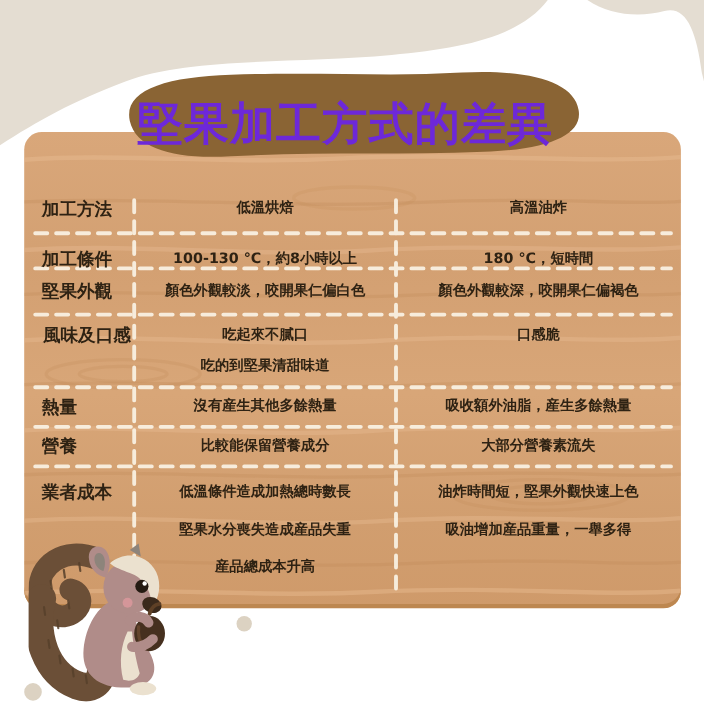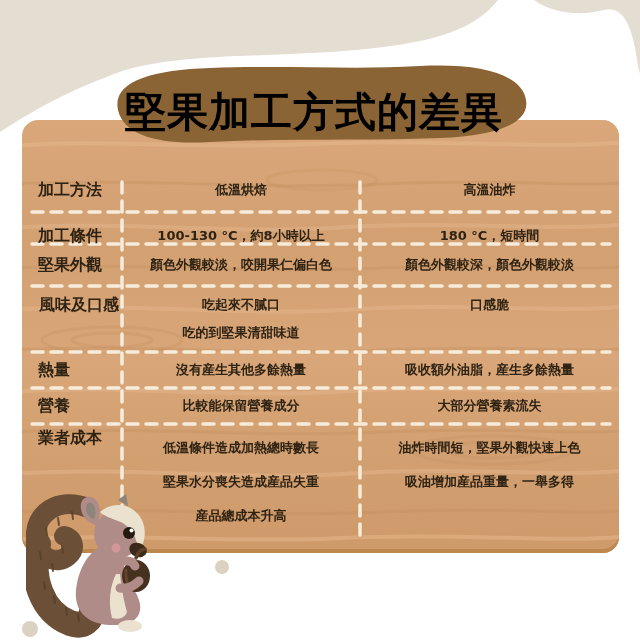--- a/index.html
+++ b/index.html
@@ -33,21 +33,21 @@
     align-items:flex-start;text-align:left;padding-left:16px;font-size:16px;
     box-sizing:border-box;
   }
   .line{height:20px;display:flex;align-items:center;justify-content:center;white-space:nowrap;}
 
   
   #title-banner{position:absolute;left:88px;top:58px;width:452px;height:96px;z-index:3;}
   #page-title{
     position:absolute;left:88px;top:85px;width:452px;z-index:4;
     text-align:center;font-size:41px;font-weight:800;letter-spacing:1px;
-    color:#000000;
+    color:#6d28d9;
   }
 
   
   #squirrel{position:absolute;left:26px;top:492px;z-index:5;}
 </style>
 </head>
 <body>
 
 <div id="stage">
 
@@ -105,21 +105,21 @@
           <div class="cell">
             <div class="line">180 °C，短時間</div>
           </div>
         </div>
         <div class="row" style="top: 124px; height: 42px;">
           <div class="cell label">堅果外觀</div>
           <div class="cell">
             <div class="line">顏色外觀較淡，咬開果仁偏白色</div>
           </div>
           <div class="cell">
-            <div class="line">顏色外觀較深，顏色外觀較淡</div>
+            <div class="line">顏色外觀較深，咬開果仁偏褐色</div>
           </div>
         </div>
         <div class="row" style="top: 166px; height: 66px;">
           <div class="cell label" style="justify-content: flex-start; padding-top: 8.66667px; padding-left: 17px;">風味及口感</div>
           <div class="cell" style="justify-content: flex-start; padding-top: 8.66667px;">
             <div class="line" style="margin-bottom: 8.66667px;">吃起來不膩口</div>
             <div class="line" style="margin-bottom: 8.66667px;">吃的到堅果清甜味道</div>
           </div>
           <div class="cell" style="justify-content: flex-start; padding-top: 8.66667px;">
             <div class="line" style="margin-bottom: 8.66667px;">口感脆</div>
@@ -137,21 +137,21 @@
         <div class="row" style="top: 268px; height: 36px;">
           <div class="cell label">營養</div>
           <div class="cell">
             <div class="line">比較能保留營養成分</div>
           </div>
           <div class="cell">
             <div class="line">大部分營養素流失</div>
           </div>
         </div>
         <div class="row" style="top: 304px; height: 116px;">
-          <div class="cell label" style="justify-content: flex-start; padding-top: 4px;">業者成本</div>
+          <div class="cell label" style="justify-content: flex-start; padding-top: 14px;">業者成本</div>
           <div class="cell" style="justify-content: flex-start; padding-top: 14px;">
             <div class="line" style="margin-bottom: 14px;">低溫條件造成加熱總時數長</div>
             <div class="line" style="margin-bottom: 14px;">堅果水分喪失造成産品失重</div>
             <div class="line" style="margin-bottom: 14px;">産品總成本升高</div>
           </div>
           <div class="cell" style="justify-content: flex-start; padding-top: 14px;">
             <div class="line" style="margin-bottom: 14px;">油炸時間短，堅果外觀快速上色</div>
             <div class="line" style="margin-bottom: 14px;">吸油增加産品重量，一舉多得</div>
           </div>
         </div>

